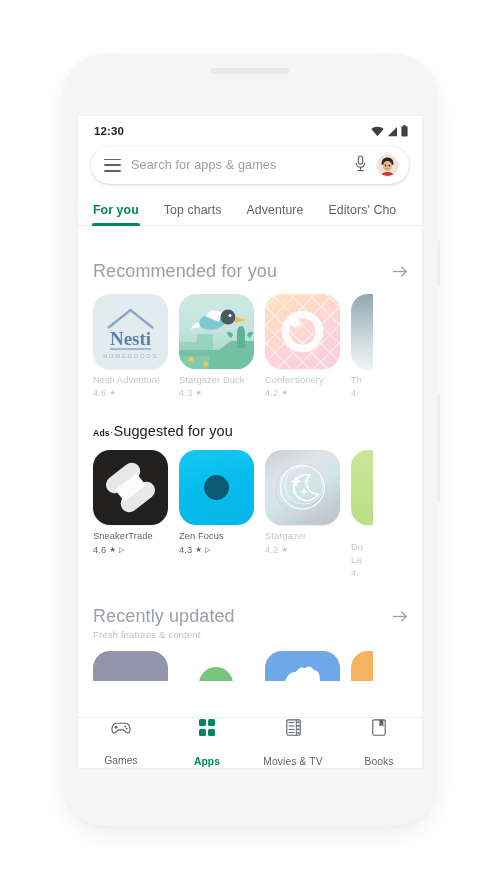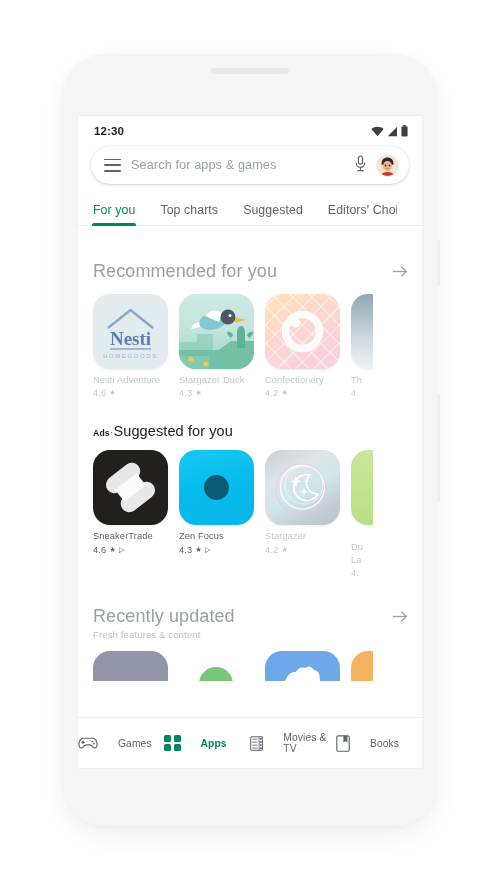--- a/index.html
+++ b/index.html
@@ -59,21 +59,21 @@
   
   .tabs{
     display:flex;align-items:flex-end;gap:0;padding:0 0 0 15px;margin-top:11px;
     position:relative;height:31px;box-sizing:border-box;
     border-bottom:1px solid #ececec;
   }
   .tab{
     font-size:12.3px;color:#5f6368;white-space:nowrap;padding-bottom:8px;
     margin-right:25px;position:relative;letter-spacing:.1px;
   }
-  .tab.active{color:#01875f;font-weight:400;margin-top:44px;}
+  .tab.active{color:#01875f;font-weight:700;margin-top:44px;}
   .tab.active:after{
     content:"";position:absolute;left:-1px;right:-1px;bottom:-1px;height:2.6px;
     background:#01875f;border-radius:2px 2px 0 0;
   }
   .tab.clipped{overflow:hidden;}
 
   
   .content{position:absolute;top:128px;left:0;right:0;bottom:50px;overflow:hidden;}
 
   .section{padding:0 0 0 15px;}
@@ -136,21 +136,21 @@
   .peek.p2{background:#ffffff;position:relative;overflow:hidden;}
   .peek.p2:after{content:"";position:absolute;left:20px;top:16px;width:34px;height:34px;border-radius:50%;background:#78c57a;}
   .peek.p3{background:#6fa8e8;position:relative;overflow:hidden;}
   .peek.p4{width:22px;background:#f4b45f;border-radius:17px 0 0 0;}
 
   
   .bottomnav{
     position:absolute;left:0;right:0;bottom:0;height:50px;background:#fff;
     border-top:1px solid #eeeeee;display:flex;align-items:center;
   }
-  .navitem{flex:1;display:flex;flex-direction:row;align-items:center;gap:20px;}
+  .navitem{flex:1;display:flex;flex-direction:column;align-items:center;gap:20px;}
   .navlabel{font-size:10.3px;color:#5f6368;letter-spacing:.1px;}
   .navitem.active .navlabel{color:#01875f;font-weight:600;}
   .grid4{display:grid;grid-template-columns:7px 7px;grid-template-rows:7px 7px;gap:2.5px;}
   .grid4 i{background:#01875f;border-radius:1.5px;display:block;}
 </style>
 </head>
 <body>
 
 <div class="stage">
 
@@ -203,21 +203,21 @@
               <path d="M8.9 13.5q1.6 1.1 3.2 0" stroke="#b3794d" stroke-width="0.8" fill="none" stroke-linecap="round"></path>
               <path d="M3.6 21q1.4-4 6.9-4t6.9 4z" fill="#c9352c"></path>
             </svg>
           </span>
         </div>
       </div>
 
       <div class="tabs">
         <div class="tab active">For you</div>
         <div class="tab">Top charts</div>
-        <div class="tab">Suggested</div>
+        <div class="tab">Adventure</div>
         <div class="tab clipped">Editors' Choi</div>
       </div>
 
       <div class="content">
 
         <div class="section" style="margin-top:16px;">
           <div class="sec-head">
             <div class="sec-title dim">Recommended for you</div>
             <span class="arrow">
               <svg width="16" height="13" viewBox="0 0 16 13">

